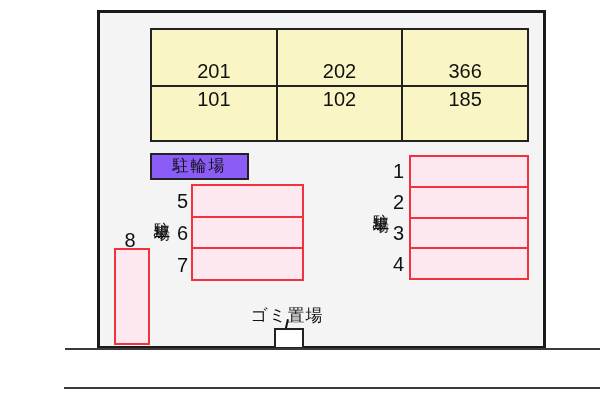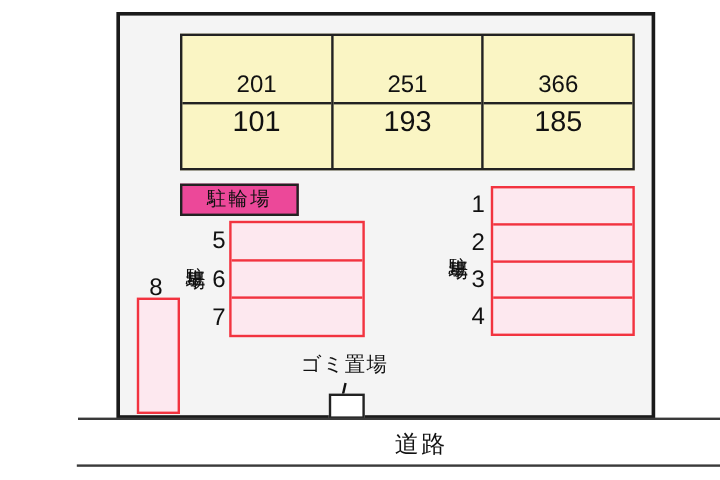--- a/index.html
+++ b/index.html
@@ -23,27 +23,27 @@
   }
   .bcell { flex:1; display:flex; flex-direction:column; box-sizing:border-box; }
   .bcell + .bcell { border-left:2px solid #222; }
   .bcell-top {
     height:52%; box-sizing:border-box; border-bottom:2px solid #222;
     display:flex; align-items:flex-end; justify-content:center;
     font-size:20px; padding-bottom:2px;
   }
   .bcell-bottom {
     height:48%; display:flex; align-items:flex-start; justify-content:center;
-    font-size:24px; padding-top:1px;
+    font-size:20px; padding-top:1px;
   }
 
   
   .bike-label {
     left:118px; top:153px; width:99px; height:27px;
-    background:#ec4899; border:2px solid #222; box-sizing:border-box;
+    background:#8b5cf6; border:2px solid #222; box-sizing:border-box;
     display:flex; align-items:center; justify-content:center;
     font-size:16px; letter-spacing:2px;
   }
 
   
   .pblock {
     background:#fde8ef; border:2px solid #f2333f; box-sizing:border-box;
     display:flex; flex-direction:column;
   }
   .plot-left  { left:159px; top:184px; width:113px; height:97px; }
@@ -52,21 +52,21 @@
   .prow { flex:1; }
   .prow + .prow { border-top:2px solid #f2333f; }
 
   .space-num { font-size:20px; line-height:20px; }
   .vlabel {
     writing-mode:vertical-rl; text-orientation:upright;
     font-size:16px; line-height:17px; letter-spacing:2px;
   }
 
   
-  .garbage-label { left:218px; top:292px; width:74px; text-align:center;
+  .garbage-label { left:218px; top:304px; width:74px; text-align:center;
     font-size:17px; letter-spacing:1px; }
   .leader {
     left:255px; top:319px; width:2px; height:21px; background:#111;
     transform:rotate(13deg); transform-origin:top left;
   }
   .trash-box {
     left:242px; top:328px; width:30px; height:21px;
     background:#ffffff; border:2px solid #222; box-sizing:border-box;
   }
 
@@ -82,22 +82,22 @@
 <div class="canvas">
 
   <div class="abs lot"></div>
 
   <div class="abs building">
     <div class="bcell">
       <div class="bcell-top">201</div>
       <div class="bcell-bottom">101</div>
     </div>
     <div class="bcell">
-      <div class="bcell-top">251</div>
-      <div class="bcell-bottom">193</div>
+      <div class="bcell-top">202</div>
+      <div class="bcell-bottom">102</div>
     </div>
     <div class="bcell">
       <div class="bcell-top">366</div>
       <div class="bcell-bottom">185</div>
     </div>
   </div>
 
   <div class="abs bike-label">駐輪場</div>
 
   <div class="abs pblock plot-left">
@@ -123,16 +123,15 @@
   <div class="abs vlabel" style="left:341px; top:201px;">駐車場</div>
 
   <div class="abs pblock plot-single"></div>
   <div class="abs space-num" style="left:88px; top:230px; width:20px; text-align:center;">8</div>
 
   <div class="abs garbage-label">ゴミ置場</div>
   <div class="abs leader"></div>
   <div class="abs trash-box"></div>
 
   <div class="abs road-line-top"></div>
-  <div class="abs road-label">道路</div>
   <div class="abs road-line-bottom"></div>
 
 </div>
 
 </body></html>

